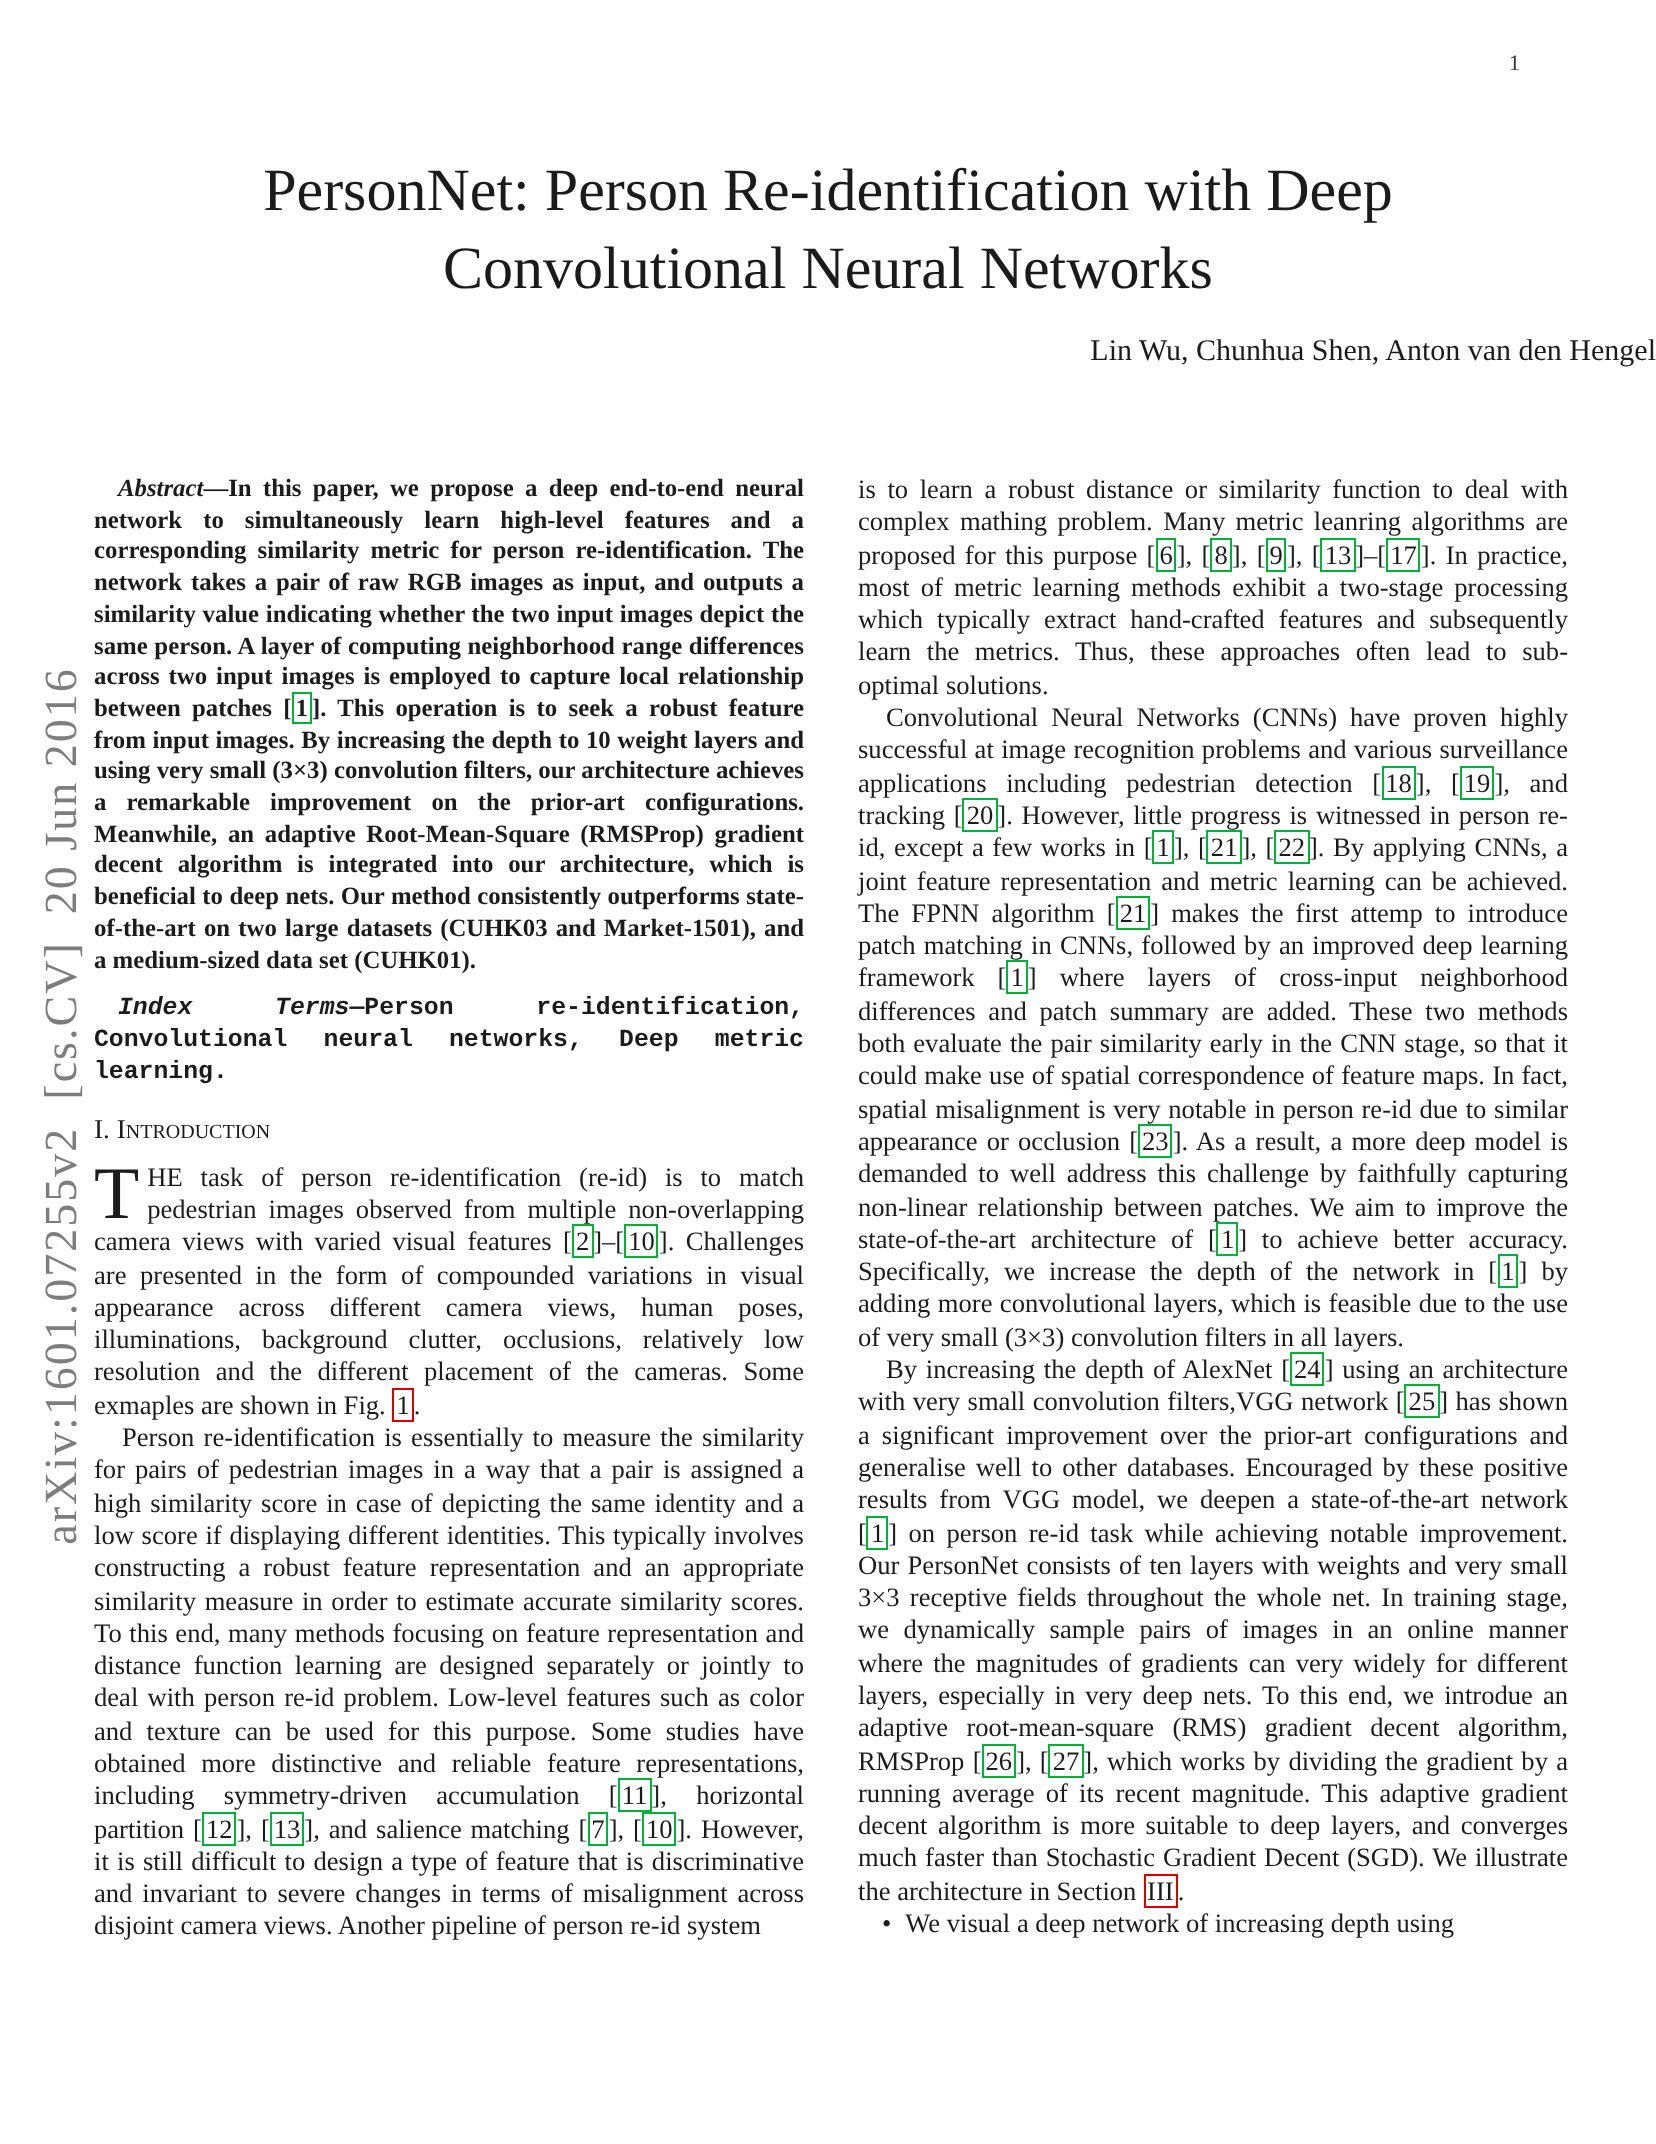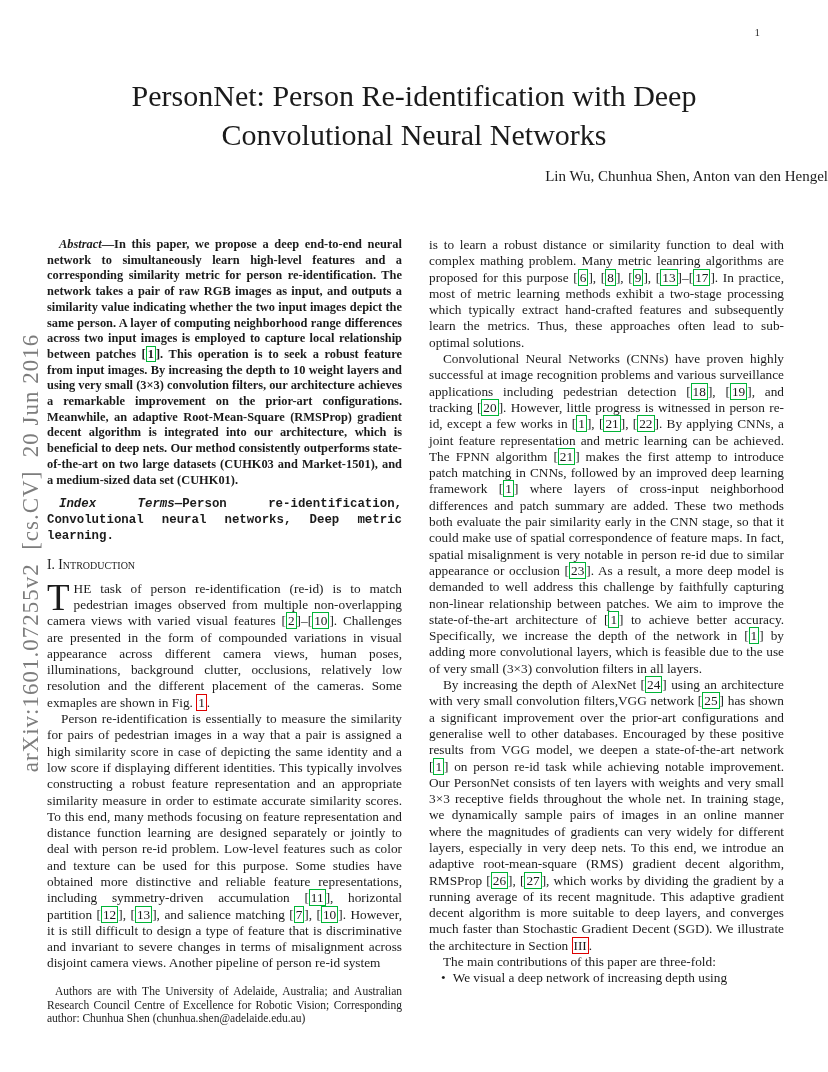--- a/index.html
+++ b/index.html
@@ -122,24 +122,22 @@
   <div class="col col-left">
     <p class="abstract-par no-indent"><span class="seg-bi">Abstract</span><span>—In this paper, we propose a deep end-to-end neural network to simultaneously learn high-level features and a corresponding similarity metric for person re-identification. The network takes a pair of raw RGB images as input, and outputs a similarity value indicating whether the two input images depict the same person. A layer of computing neighborhood range differences across two input images is employed to capture local relationship between patches [</span><span class="seg-g">1</span><span>]. This operation is to seek a robust feature from input images. By increasing the depth to 10 weight layers and using very small (3×3) convolution filters, our architecture achieves a remarkable improvement on the prior-art configurations. Meanwhile, an adaptive Root-Mean-Square (RMSProp) gradient decent algorithm is integrated into our architecture, which is beneficial to deep nets. Our method consistently outperforms state-of-the-art on two large datasets (CUHK03 and Market-1501), and a medium-sized data set (CUHK01).</span></p>
     <p class="index-terms-par no-indent"><span class="seg-bi">Index Terms</span><span>—Person re-identification, Convolutional neural networks, Deep metric learning.</span></p>
 
     <h2 class="section-heading"><span>I.</span> <span>Introduction</span></h2>
 
     <p class="no-indent"><span class="dropcap">T</span><span><span>HE task of person re-identification (re-id) is to match pedestrian images observed from multiple non-overlapping camera views with varied visual features [</span><span class="seg-g">2</span><span>]–[</span><span class="seg-g">10</span><span>]. Challenges are presented in the form of compounded variations in visual appearance across different camera views, human poses, illuminations, background clutter, occlusions, relatively low resolution and the different placement of the cameras. Some exmaples are shown in Fig. </span><span class="seg-r">1</span><span>.</span></span></p>
 
     <p><span>Person re-identification is essentially to measure the similarity for pairs of pedestrian images in a way that a pair is assigned a high similarity score in case of depicting the same identity and a low score if displaying different identities. This typically involves constructing a robust feature representation and an appropriate similarity measure in order to estimate accurate similarity scores. To this end, many methods focusing on feature representation and distance function learning are designed separately or jointly to deal with person re-id problem. Low-level features such as color and texture can be used for this purpose. Some studies have obtained more distinctive and reliable feature representations, including symmetry-driven accumulation [</span><span class="seg-g">11</span><span>], horizontal partition [</span><span class="seg-g">12</span><span>], [</span><span class="seg-g">13</span><span>], and salience matching [</span><span class="seg-g">7</span><span>], [</span><span class="seg-g">10</span><span>]. However, it is still difficult to design a type of feature that is discriminative and invariant to severe changes in terms of misalignment across disjoint camera views. Another pipeline of person re-id system</span></p>
 
-    <p class="author-footnote no-indent">Authors are with The University of Adelaide, Australia; and Australian Research Council Centre of Excellence for Robotic Vision; Corresponding author: Chunhua Shen (chunhua.shen@adelaide.edu.au)</p>
   </div>
 
   <div class="col col-right">
     <p class="no-indent"><span>is to learn a robust distance or similarity function to deal with complex mathing problem. Many metric leanring algorithms are proposed for this purpose [</span><span class="seg-g">6</span><span>], [</span><span class="seg-g">8</span><span>], [</span><span class="seg-g">9</span><span>], [</span><span class="seg-g">13</span><span>]–[</span><span class="seg-g">17</span><span>]. In practice, most of metric learning methods exhibit a two-stage processing which typically extract hand-crafted features and subsequently learn the metrics. Thus, these approaches often lead to sub-optimal solutions.</span></p>
     <p><span>Convolutional Neural Networks (CNNs) have proven highly successful at image recognition problems and various surveillance applications including pedestrian detection [</span><span class="seg-g">18</span><span>], [</span><span class="seg-g">19</span><span>], and tracking [</span><span class="seg-g">20</span><span>]. However, little progress is witnessed in person re-id, except a few works in [</span><span class="seg-g">1</span><span>], [</span><span class="seg-g">21</span><span>], [</span><span class="seg-g">22</span><span>]. By applying CNNs, a joint feature representation and metric learning can be achieved. The FPNN algorithm [</span><span class="seg-g">21</span><span>] makes the first attemp to introduce patch matching in CNNs, followed by an improved deep learning framework [</span><span class="seg-g">1</span><span>] where layers of cross-input neighborhood differences and patch summary are added. These two methods both evaluate the pair similarity early in the CNN stage, so that it could make use of spatial correspondence of feature maps. In fact, spatial misalignment is very notable in person re-id due to similar appearance or occlusion [</span><span class="seg-g">23</span><span>]. As a result, a more deep model is demanded to well address this challenge by faithfully capturing non-linear relationship between patches. We aim to improve the state-of-the-art architecture of [</span><span class="seg-g">1</span><span>] to achieve better accuracy. Specifically, we increase the depth of the network in [</span><span class="seg-g">1</span><span>] by adding more convolutional layers, which is feasible due to the use of very small (3×3) convolution filters in all layers.</span></p>
     <p><span>By increasing the depth of AlexNet [</span><span class="seg-g">24</span><span>] using an architecture with very small convolution filters,VGG network [</span><span class="seg-g">25</span><span>] has shown a significant improvement over the prior-art configurations and generalise well to other databases. Encouraged by these positive results from VGG model, we deepen a state-of-the-art network [</span><span class="seg-g">1</span><span>] on person re-id task while achieving notable improvement. Our PersonNet consists of ten layers with weights and very small 3×3 receptive fields throughout the whole net. In training stage, we dynamically sample pairs of images in an online manner where the magnitudes of gradients can very widely for different layers, especially in very deep nets. To this end, we introdue an adaptive root-mean-square (RMS) gradient decent algorithm, RMSProp [</span><span class="seg-g">26</span><span>], [</span><span class="seg-g">27</span><span>], which works by dividing the gradient by a running average of its recent magnitude. This adaptive gradient decent algorithm is more suitable to deep layers, and converges much faster than Stochastic Gradient Decent (SGD). We illustrate the architecture in Section </span><span class="seg-r">III</span><span>.</span></p>
-    <p>The main contributions of this paper are three-fold:</p>
     <p class="bullet-item"><span class="bullet-glyph">•</span><span>We visual a deep network of increasing depth using</span></p>
   </div>
 
 </div>
 
 </body></html>

